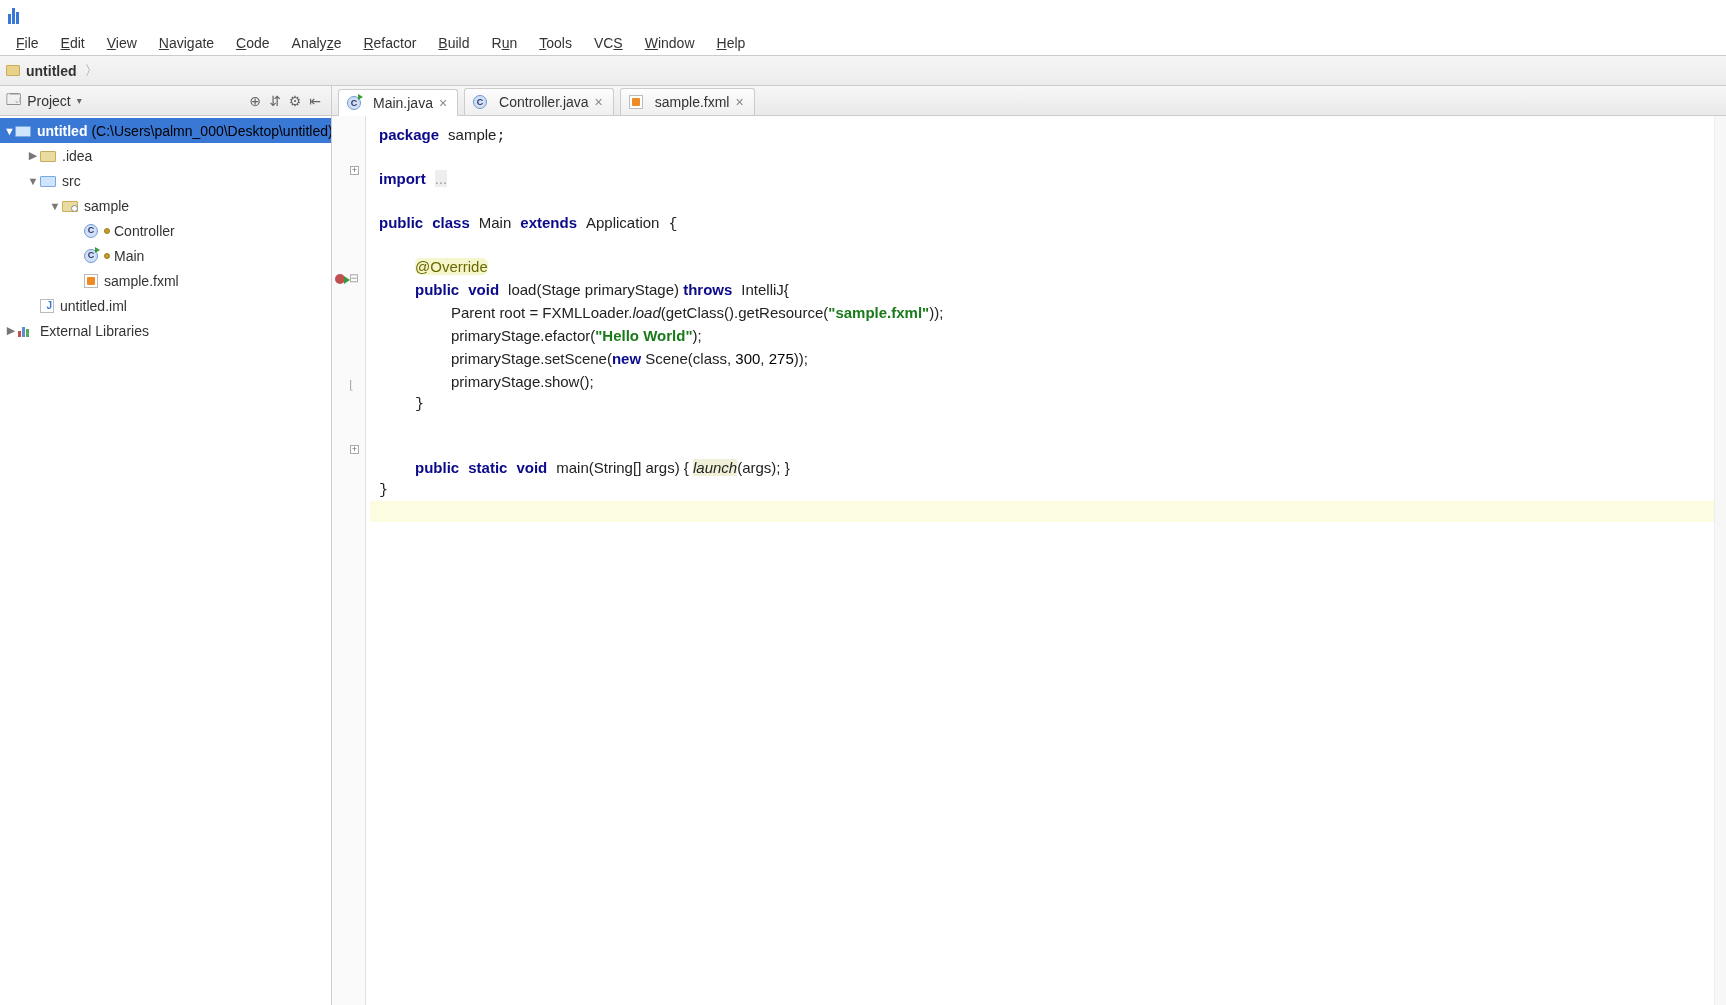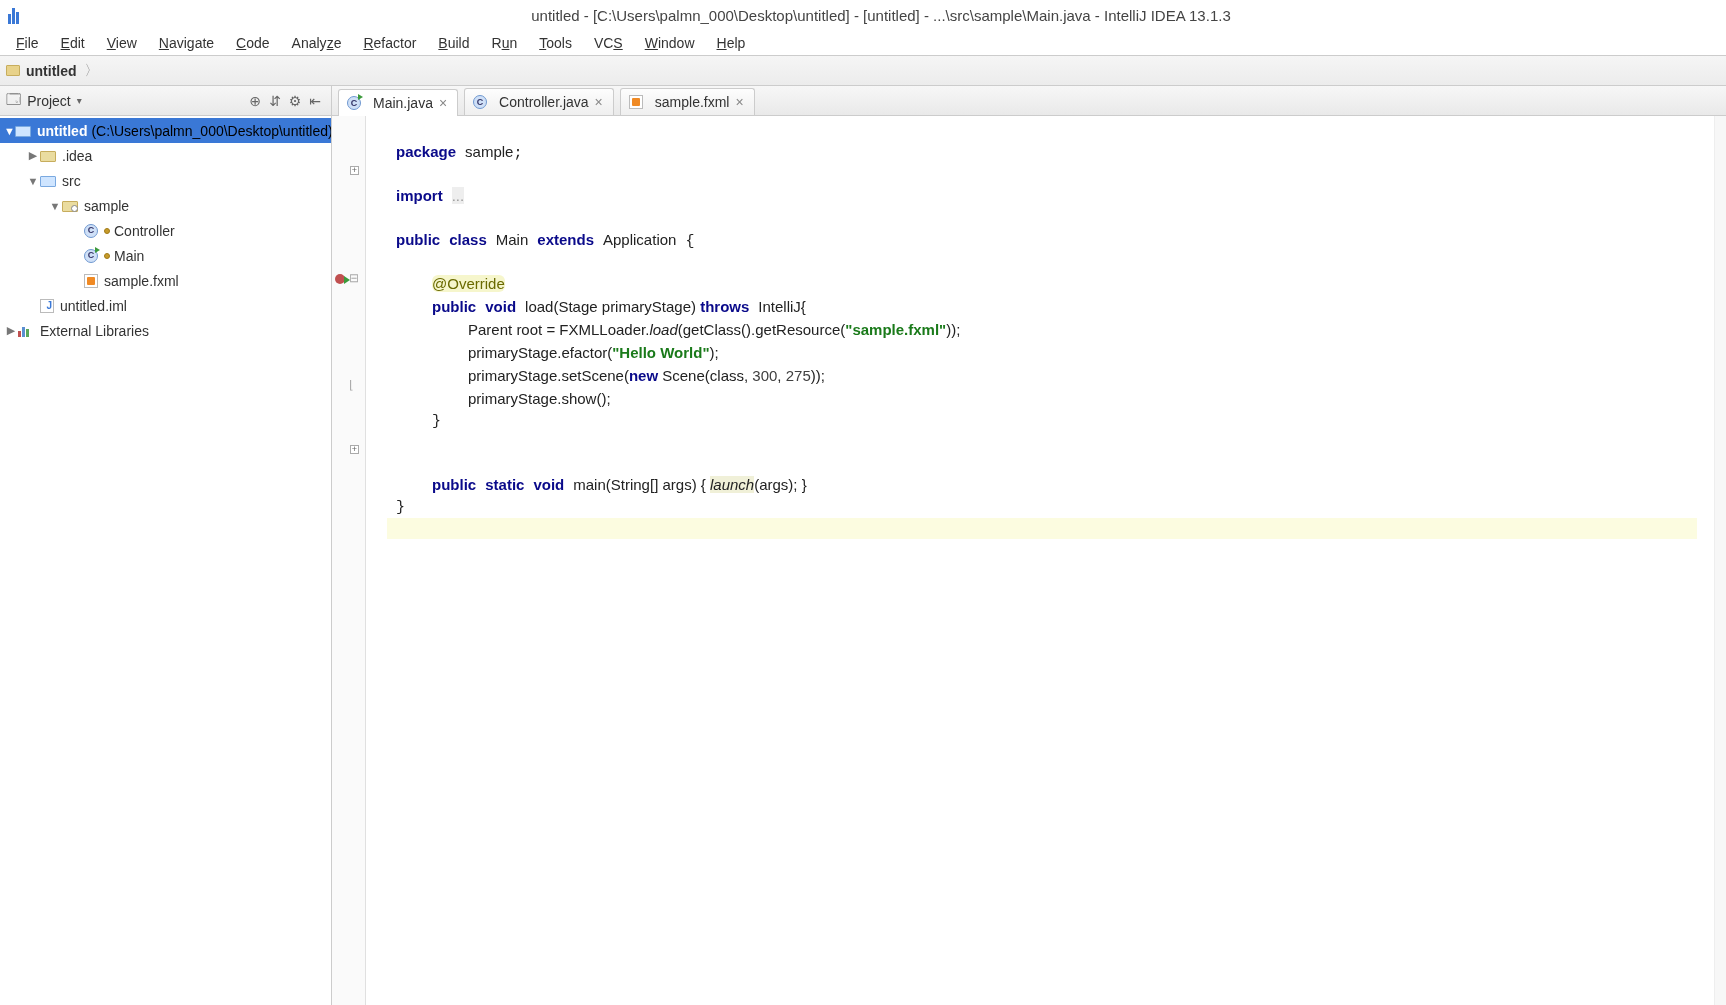--- a/index.html
+++ b/index.html
@@ -57,41 +57,40 @@
 .tab.active { background:#fff; position:relative; top:1px; }
 .tab .close { color:#888; font-size:14px; cursor:pointer; }
 
 .code-wrap { flex:1; display:flex; overflow:hidden; }
 .gutter { width:34px; border-right:1px solid #e0e0e0; background:#fafafa; position:relative; }
 .gutter .fold { border:1px solid #aaa; width:9px; height:9px; line-height:7px; font-size:9px; text-align:center; color:#666; background:#fff; left:18px; position:absolute;}
 .gutter .ovr { position:absolute; left:3px; width:10px;height:10px;border-radius:50%;background:#c05050; }
 .gutter .ovr::after{content:"";position:absolute;left:9px;top:2px;width:0;height:0;border-left:6px solid #3c9a3c;border-top:4px solid transparent;border-bottom:4px solid transparent;}
 .gutter .cap { position:absolute; left:17px; font-size:12px; color:#aaa; }
 
-pre.code { flex:1; margin:17px; padding:8px 0 8px 4px; font: 15px/21px "Consolas","Courier New",monospace; color:#222; white-space:pre; overflow:auto; }
+pre.code { flex:1; margin:0; padding:8px 0 8px 4px; font: 15px/21px "Consolas","Courier New",monospace; color:#222; white-space:pre; overflow:auto; }
 pre.code .kw { color:#0a0a8a; font-weight:bold; }
 pre.code .ann { color:#6a6a00; background:#f6f6cc;border-radius:6px; }
 pre.code .str { color:#1a7a1a; font-weight:bold; }
-pre.code .num { color:#404040; }
+pre.code .num { color:#000000; }
 pre.code .fade { color:#999; background:#eee; }
 pre.code .it { font-style: italic; }
 .caret-line { display:block; background:#fcfce0; }
 
 .errstripe { width:12px; border-left:1px solid #eee; background:#f7f7f7; }
 </style>
 </head>
 <body>
 
 <div class="titlebar">
   <span class="logo">
       <span style="height:10px"></span>
       <span style="height:16px"></span>
       <span style="height:12px"></span>
     </span>
-  <span class="title-text">untitled - [C:\Users\palmn_000\Desktop\untitled] - [untitled] - ...\src\sample\Main.java - IntelliJ IDEA 13.1.3</span>
 </div>
 
 <div class="menubar">
   <span class="item"><u>F</u>ile</span>
   <span class="item"><u>E</u>dit</span>
   <span class="item"><u>V</u>iew</span>
   <span class="item"><u>N</u>avigate</span>
   <span class="item"><u>C</u>ode</span>
   <span class="item">Analy<u>z</u>e</span>
   <span class="item"><u>R</u>efactor</span>

